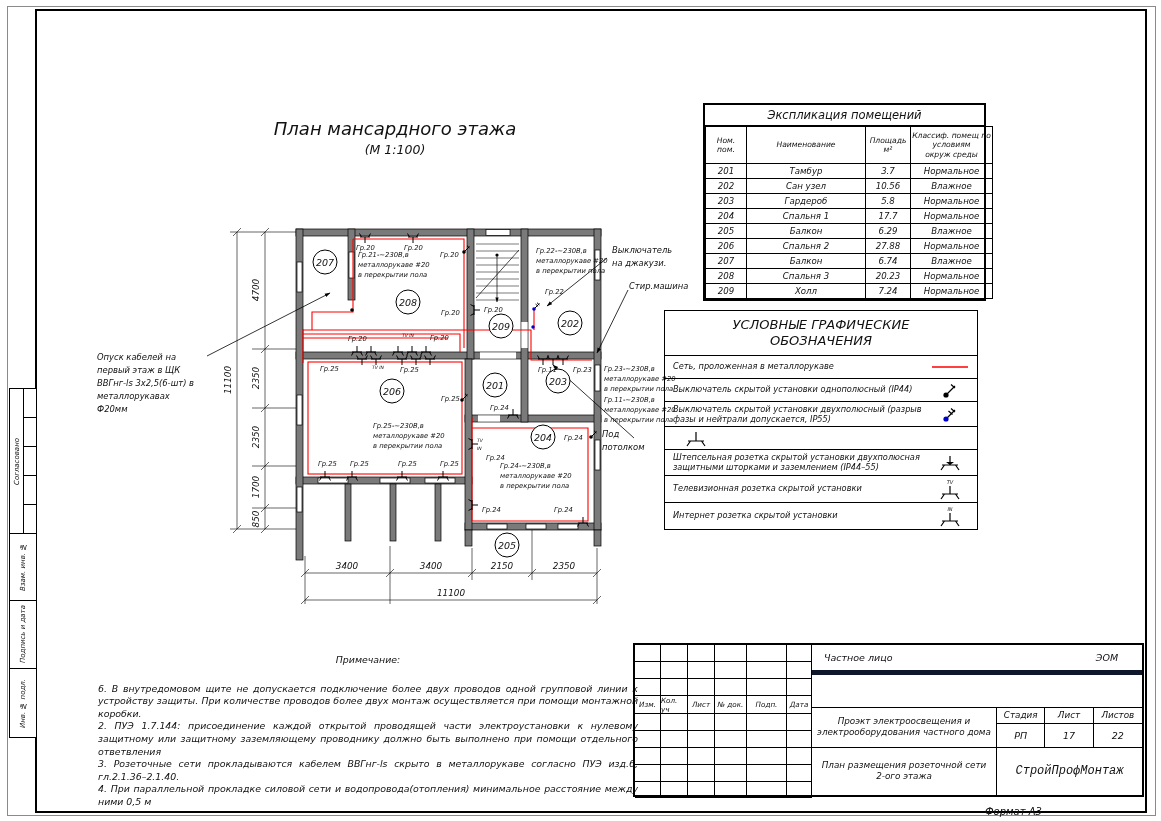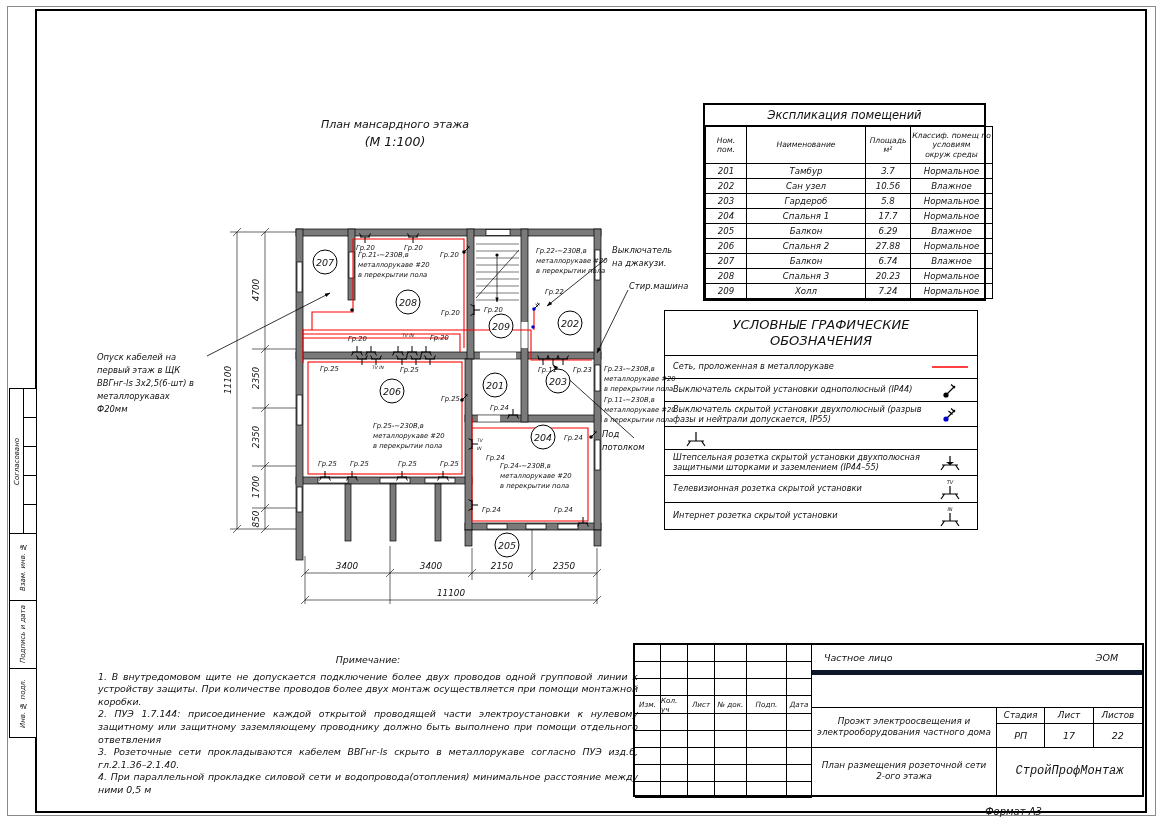--- a/index.html
+++ b/index.html
@@ -9,40 +9,40 @@
   .frame{position:absolute;left:35px;top:9px;width:1108px;height:800px;border:2px solid #000;}
   
   .side-box{position:absolute;border:1px solid #000;background:#fff;display:flex;}
   .side-label{writing-mode:vertical-rl;transform:rotate(180deg);font-size:7px;font-style:italic;
               display:flex;align-items:center;justify-content:center;width:13px;}
   .side-cells{display:flex;flex-direction:column;width:13px;border-left:1px solid #000;}
   .side-cells div{flex:1;border-bottom:1px solid #000;}
   .side-cells div:last-child{border-bottom:none;}
   
   .plan-title{position:absolute;left:235px;top:118px;width:320px;text-align:center;font-style:italic;}
-  .plan-title .l1{font-size:11px;}
+  .plan-title .l1{font-size:18px;}
   .plan-title .l2{font-size:12.5px;margin-top:3px;}
   
   .expl{position:absolute;left:703px;top:103px;width:279px;border:2px solid #000;font-style:italic;}
   .expl .title{height:20px;line-height:20px;text-align:center;font-size:11.5px;border-bottom:1px solid #000;}
   .expl table{border-collapse:collapse;width:100%;table-layout:fixed;}
   .expl th,.expl td{border:1px solid #000;font-weight:normal;font-style:italic;
                     font-size:8.6px;text-align:center;padding:0 1px;overflow:hidden;}
   .expl th{height:36px;font-size:7.6px;white-space:pre-line;line-height:1.25;}
   .expl td{height:14px;}
   .c0{width:38px;} .c1{width:116px;} .c2{width:42px;} .c3{width:79px;}
   
   .legend{position:absolute;left:664px;top:310px;width:312px;border:1.5px solid #000;font-style:italic;}
   .legend .ltitle{padding:6px 4px 5px;text-align:center;font-size:13px;line-height:1.25;}
   .legend .lrow{display:flex;align-items:center;border-top:1px solid #000;padding:2px 4px 2px 8px;min-height:18px;}
   .legend .ltext{flex:1;font-size:8.2px;line-height:1.25;padding-right:4px;}
   .legend .lsym{width:46px;display:flex;align-items:center;justify-content:center;}
   
   .notes{position:absolute;left:98px;top:654px;width:540px;font-style:italic;font-size:9.4px;line-height:1.34;}
-  .notes .ntitle{text-align:center;margin-bottom:4px;}
+  .notes .ntitle{text-align:center;margin-bottom:16px;}
   .notes .nline{text-align:justify;}
   
   .tb{position:absolute;left:633px;top:643px;width:511px;height:154px;border:2px solid #000;box-sizing:border-box;font-style:italic;}
   .tb .revgrid{position:absolute;left:0;top:0;width:177px;height:100%;display:grid;
       grid-template-columns:26px 27px 27px 32px 40px 25px;
       grid-template-rows:17px 17px 17px 18px 17px 17px 17px 17px 16px;border-right:1px solid #000;box-sizing:border-box;}
   .tb .revgrid div{border-right:1px solid #000;border-bottom:1px solid #000;font-size:7.2px;
       display:flex;align-items:center;justify-content:center;overflow:hidden;}
   .tb .right{position:absolute;left:177px;top:0;right:0;bottom:0;}
   .tb .rowA{position:absolute;left:0;top:0;right:0;height:25px;border-bottom:5px solid #0f172a;
@@ -513,21 +513,21 @@
               </g>
             </svg>
           </div>
         </div>
       </div>
   </div>
 
   <div class="notes">
     <div class="ntitle">Примечание:</div>
     <div id="notes-lines">
-        <div class="nline">1.  В внутредомовом щите не допускается подключение более двух проводов одной групповой линии к устройству защиты. При количестве проводов более двух монтаж осуществляется при помощи монтажной коробки.</div>
+        <div class="nline">6.  В внутредомовом щите не допускается подключение более двух проводов одной групповой линии к устройству защиты. При количестве проводов более двух монтаж осуществляется при помощи монтажной коробки.</div>
         <div class="nline">2.  ПУЭ 1.7.144:  присоединение каждой открытой проводящей части электроустановки к нулевому защитному или защитному заземляющему проводнику должно быть выполнено при помощи отдельного ответвления</div>
         <div class="nline">3.  Розеточные сети прокладываются кабелем ВВГнг-ls скрыто в металлорукаве согласно ПУЭ изд.6,  гл.2.1.36–2.1.40.</div>
         <div class="nline">4.  При параллельной прокладке силовой сети и водопровода(отопления) минимальное расстояние между ними 0,5 м</div>
       </div>
   </div>
 
   <div class="tb">
     <div class="revgrid" id="revgrid">
         <div></div>
         <div></div>

